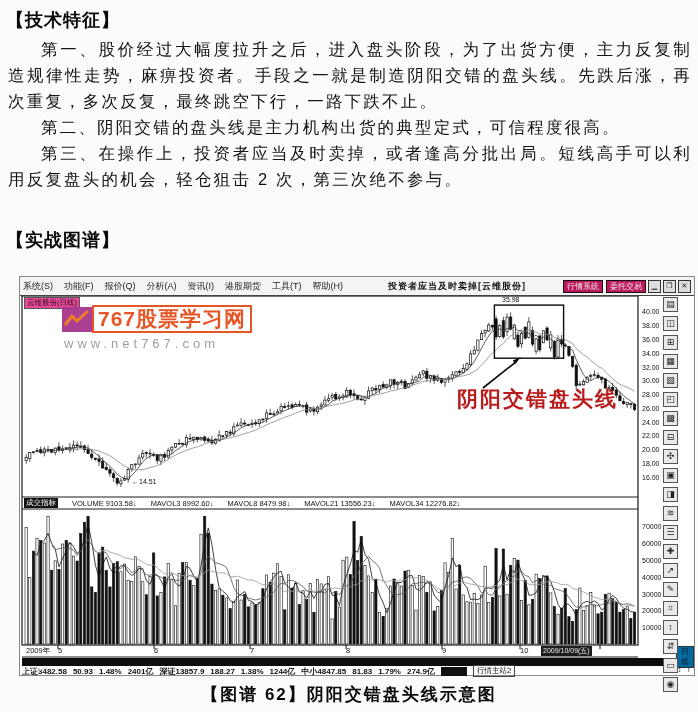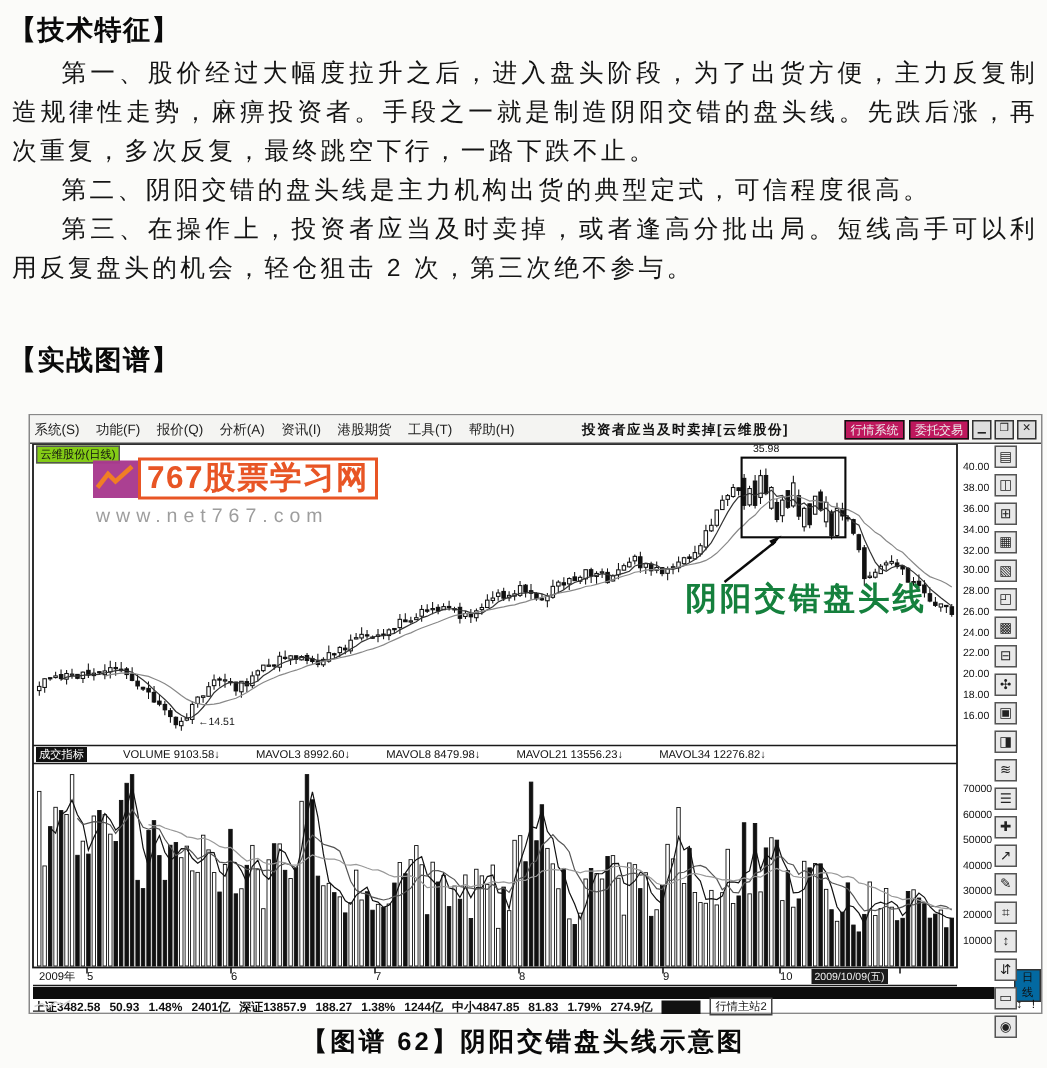--- a/index.html
+++ b/index.html
@@ -14,30 +14,30 @@
   .win{position:absolute;left:19px;top:276px;width:676px;height:400px;background:#fff;border:1px solid #888;box-sizing:border-box;}
   .win svg{position:absolute;left:0;top:0;z-index:1;}
   .menubar{position:absolute;left:0;top:0;right:0;height:18px;background:#f4f4f2;border-bottom:1px solid #444;
            display:flex;align-items:center;padding:0 3px;z-index:3;font-size:9px;color:#222;white-space:nowrap;}
   .menubar .mi{margin-right:11px;cursor:default;}
   .menubar .title{flex:1;text-align:center;font-size:9px;color:#111;font-weight:bold;letter-spacing:1px;}
   .menubar .btn{background:#be185d;color:#eee;border:1px solid #111;font-size:8px;padding:0 3px;margin-left:3px;line-height:11px;}
   .menubar .wc{display:inline-block;width:11px;height:11px;border:1px solid #333;background:#ddd;color:#222;
                font-size:7px;line-height:10px;text-align:center;margin-left:2px;}
   .ov{position:absolute;z-index:4;}
-  .stock-label{left:4px;top:20px;font-size:7.5px;border:1px solid #555;background:#84cc16;padding:0 2px;color:#111;}
+  .stock-label{left:4px;top:20px;font-size:7.5px;border:1px solid #555;background:#ec4899;padding:0 2px;color:#111;}
   .watermark{left:42px;top:28px;opacity:.97;}
   .wm-row{display:flex;align-items:center;}
   .wm-icon{width:30px;height:25px;background:#a93a8f;display:inline-block;position:relative;}
   .wm-text{font-size:21px;font-weight:bold;color:#e8501e;border:2px solid #e8501e;padding:0 4px;line-height:24px;letter-spacing:1px;background:rgba(255,255,255,.35);}
   .wm-url{font-size:13px;color:#9a9a9a;letter-spacing:4px;margin-top:3px;padding-left:2px;}
-  .annotation{left:437px;top:108px;font-size:21px;font-weight:bold;letter-spacing:2px;color:#15803d;}
+  .annotation{left:437px;top:108px;font-size:21px;font-weight:bold;letter-spacing:2px;color:#b91c1c;}
   .peak-label{left:482px;top:19px;font-size:7px;color:#111;}
   .low-label{left:112px;top:201px;font-size:7px;color:#111;}
-  .indicator-row{left:4px;top:221px;display:flex;gap:24px;font-size:7.5px;color:#111;align-items:flex-start;white-space:nowrap;}
+  .indicator-row{left:4px;top:221px;display:flex;gap:14px;font-size:7.5px;color:#111;align-items:flex-end;white-space:nowrap;}
   .ind-label{background:#111;color:#fff;padding:0 2px;}
   .xaxis{left:2px;top:368px;width:672px;height:12px;font-size:7.5px;color:#111;}
   .xaxis span{position:absolute;top:1px;text-align:center;}
   .x-hl{background:#1c1c1c;color:#eee;padding:0 2px;font-size:7px;}
   .x-period{border:1px solid #333;padding:0 2px;background:#0369a1;}
   .statusbar{left:2px;top:388px;width:672px;height:12px;display:flex;align-items:center;gap:6px;
              font-size:8px;font-weight:bold;color:#111;white-space:nowrap;}
   .statusbar .seg{flex:none;}
   .mini-spark{display:inline-block;width:26px;height:9px;background:#111;}
   .server-box{border:1px solid #444;padding:0 3px;font-weight:normal;font-size:7.5px;}

